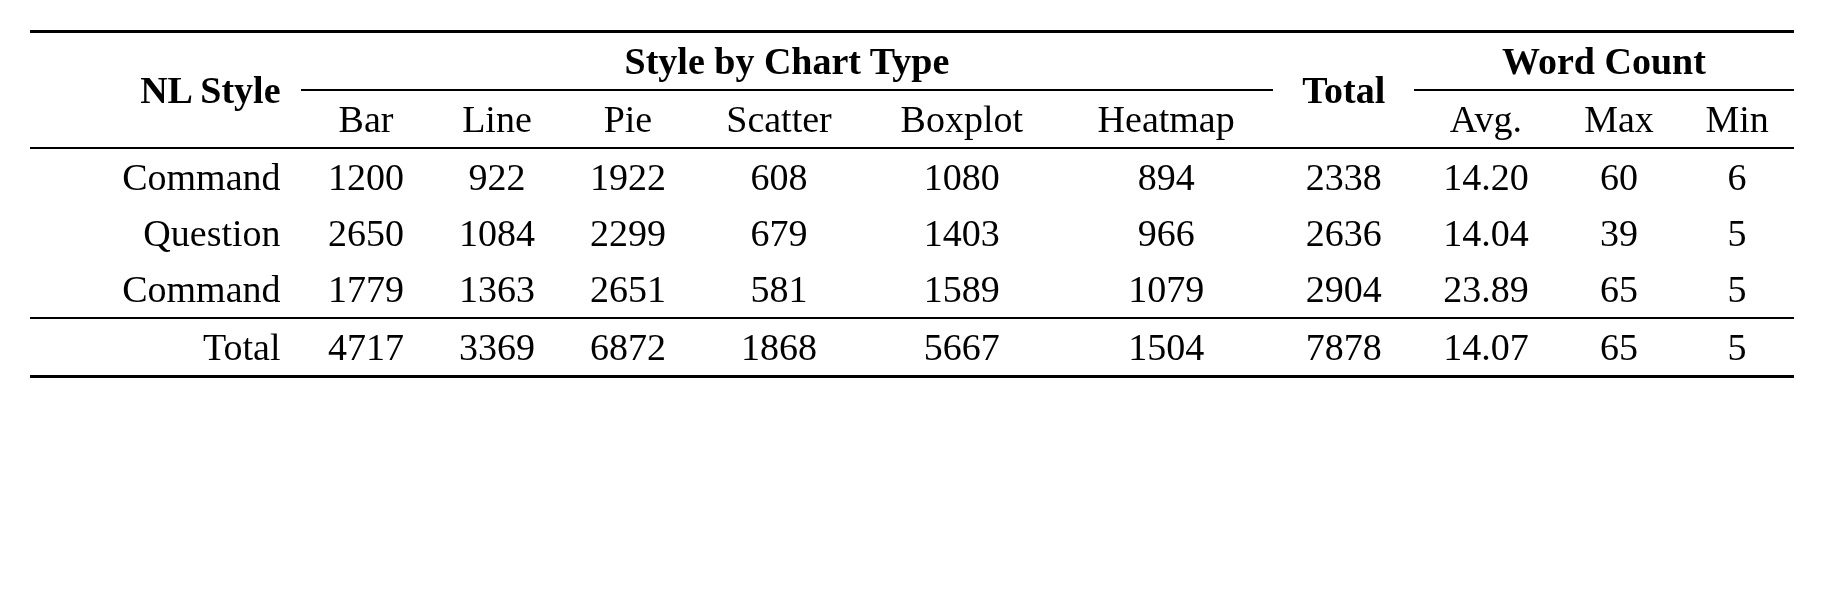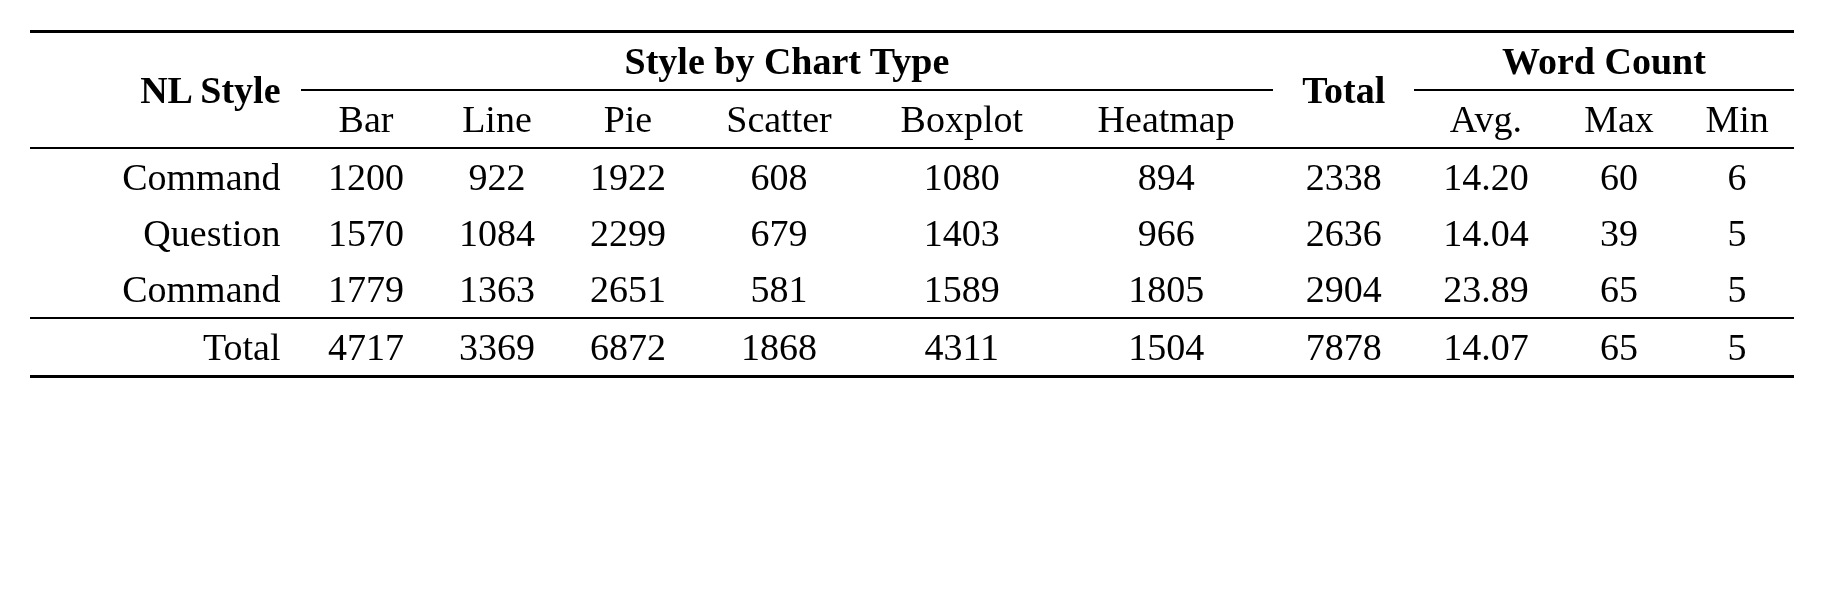--- a/index.html
+++ b/index.html
@@ -79,52 +79,52 @@
     <td>608</td>
     <td>1080</td>
     <td>894</td>
     <td>2338</td>
     <td>14.20</td>
     <td>60</td>
     <td>6</td>
   </tr>
   <tr>
     <td class="rowlabel">Question</td>
-    <td>1570</td>
+    <td>2650</td>
     <td>1084</td>
     <td>2299</td>
     <td>679</td>
     <td>1403</td>
     <td>966</td>
     <td>2636</td>
     <td>14.04</td>
     <td>39</td>
     <td>5</td>
   </tr>
   <tr>
     <td class="rowlabel">Command</td>
     <td>1779</td>
     <td>1363</td>
     <td>2651</td>
     <td>581</td>
     <td>1589</td>
-    <td>1805</td>
+    <td>1079</td>
     <td>2904</td>
     <td>23.89</td>
     <td>65</td>
     <td>5</td>
   </tr>
 
   <tr class="rule-mid rule-bot">
     <td class="rowlabel">Total</td>
     <td>4717</td>
     <td>3369</td>
     <td>6872</td>
     <td>1868</td>
-    <td>4311</td>
+    <td>5667</td>
     <td>1504</td>
     <td>7878</td>
     <td>14.07</td>
     <td>65</td>
     <td>5</td>
   </tr>
 </tbody>
   </table>
 
 </body></html>

